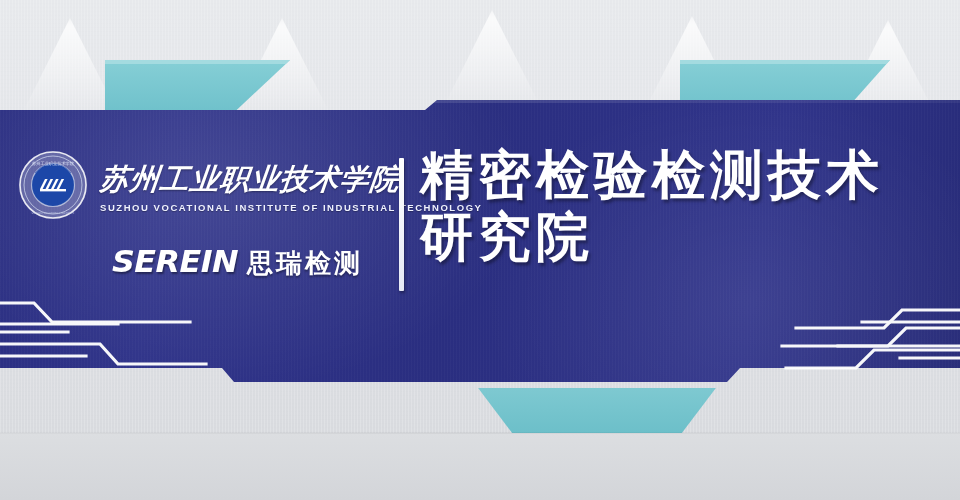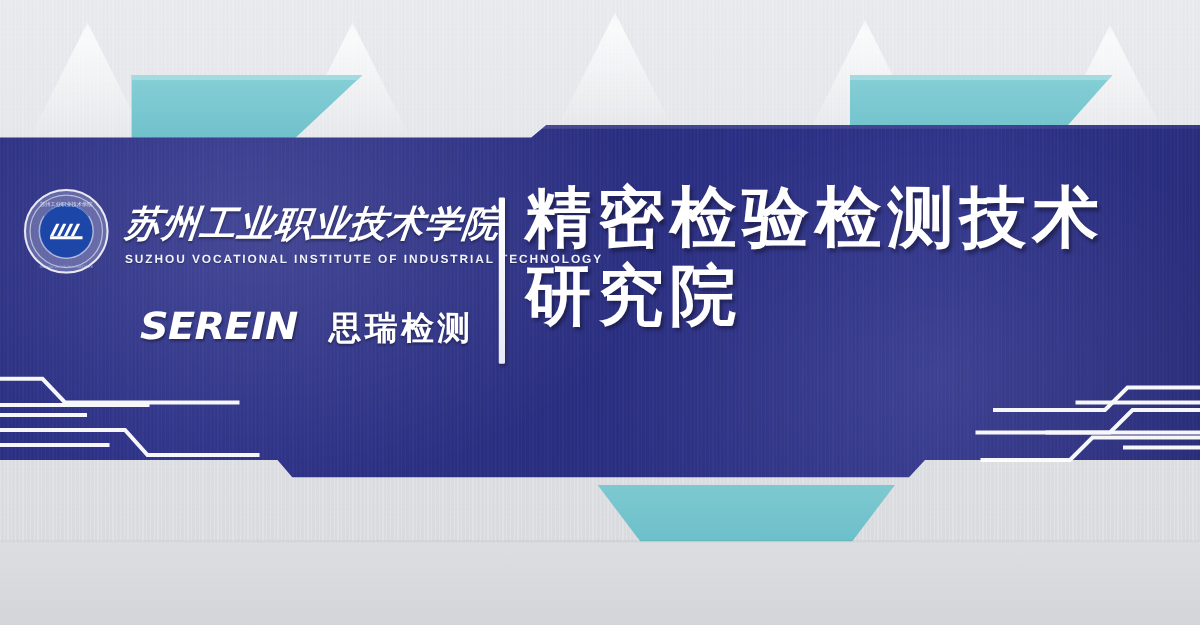--- a/index.html
+++ b/index.html
@@ -125,21 +125,21 @@
     white-space:nowrap;
     transform:skewX(-6deg);
   }
   .school-en{
     font-size:9.5px;font-weight:700;color:#f0f2ff;letter-spacing:1.55px;
     white-space:nowrap;
     text-shadow:0 1px 1px rgba(0,0,0,.3);
   }
 
   .row-serein{
-    display:flex;align-items:baseline;gap:32px;
+    display:flex;align-items:baseline;gap:16px;
     margin-top:22px;margin-left:96px;
   }
   .serein-en{
     font-size:30px;font-weight:700;letter-spacing:-0.5px;
     color:#ffffff;
     font-family:"DejaVu Sans","Liberation Sans",sans-serif;
     font-style:italic;
     text-shadow:1px 2px 2px rgba(0,0,0,.4);
     transform:scaleX(1.06);transform-origin:left;
   }

